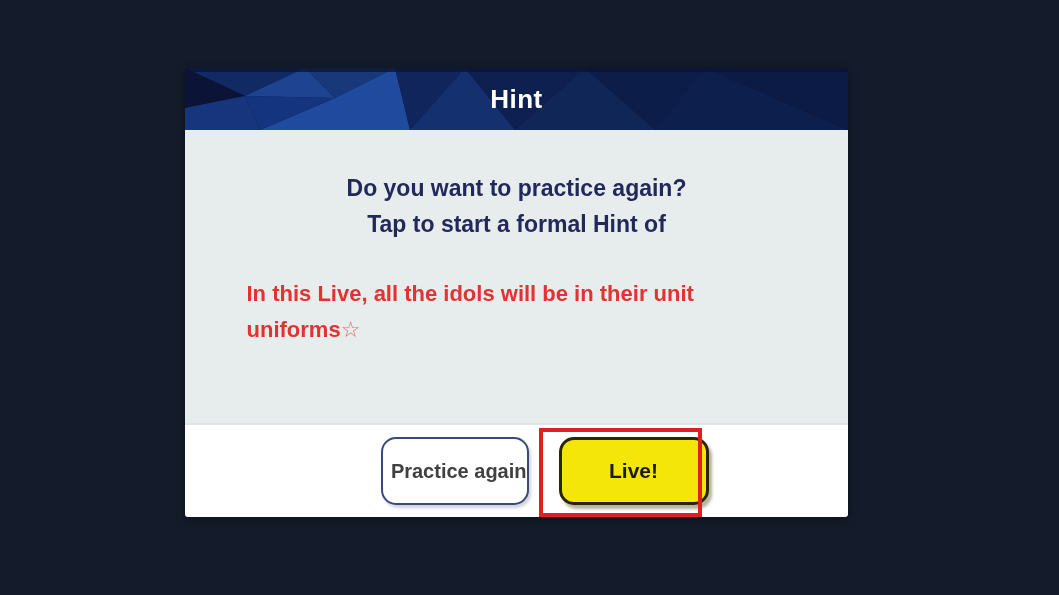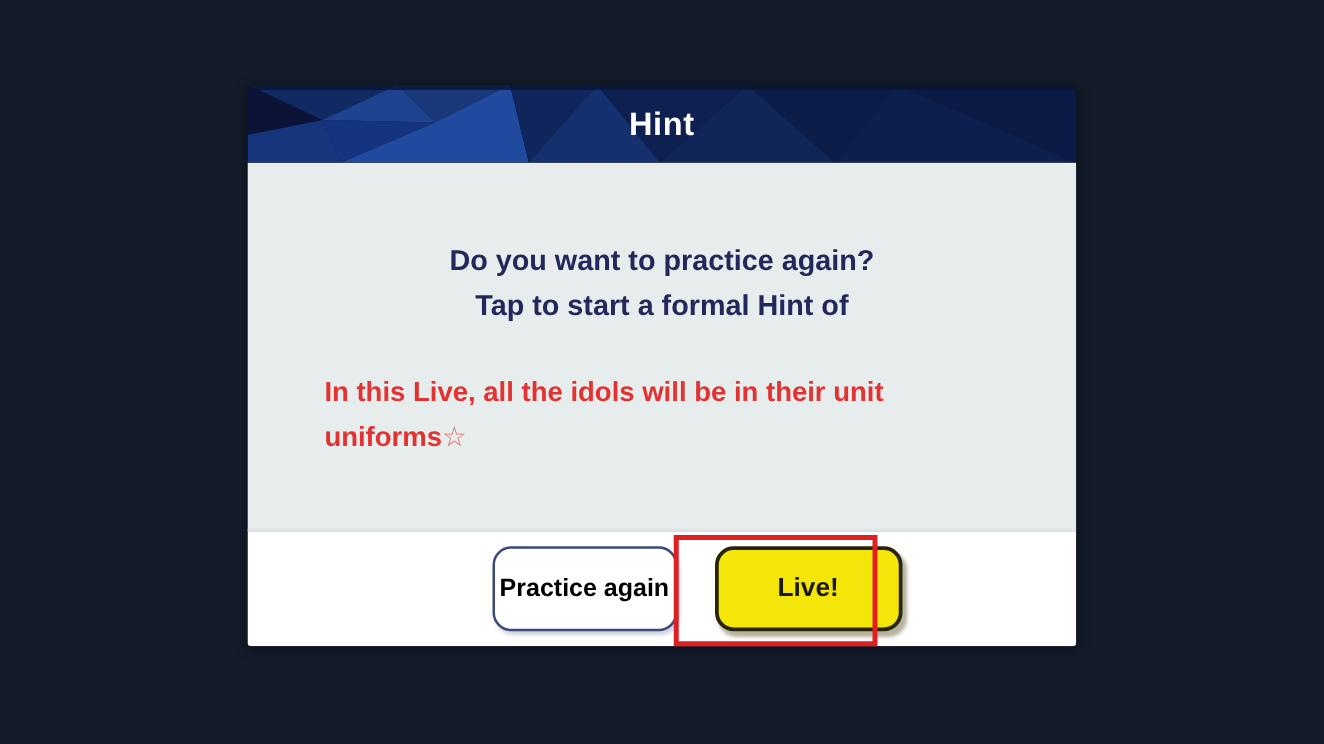--- a/index.html
+++ b/index.html
@@ -11,21 +11,21 @@
     height: 595px;
     background: #141c2b;
     font-family: "Liberation Sans", sans-serif;
     overflow: hidden;
     position: relative;
   }
 
   
   #dialog {
     position: absolute;
-    left: 198px;
+    left: 185px;
     top: 68px;
     width: 663px;
     height: 449px;
     border-radius: 3px;
     overflow: hidden;
     box-shadow: 0 2px 10px rgba(0,0,0,0.45);
     display: flex;
     flex-direction: column;
   }
 
@@ -57,21 +57,21 @@
   }
 
   
   #dialog-body {
     flex: 1 1 auto;
     background: #e7ecec;
     border-bottom: 2px solid #dfe5e7;
     display: flex;
     flex-direction: column;
     align-items: center;
-    padding-top: 60px;
+    padding-top: 40px;
     box-sizing: border-box;
   }
   .msg-line {
     font-size: 23px;
     font-weight: bold;
     color: #23285c;
     line-height: 36px;
     text-align: center;
   }
   #warning-block {
@@ -104,27 +104,28 @@
     gap: 30px;
     transform: translateX(28px);
   }
 
   #btn-practice {
     width: 148px;
     height: 68px;
     background: #ffffff;
     border: 2px solid #3b4a7a;
     border-radius: 15px;
-    color: #000000;
+    color: #404040;
     font-size: 20px;
     font-weight: bold;
     font-family: "Liberation Sans", sans-serif;
     cursor: pointer;
     box-shadow: 2px 3px 3px rgba(120,130,160,0.35);
     padding: 0;
+    text-align: right;
   }
 
   #btn-start {
     width: 150px;
     height: 68px;
     background: #f5e60a;
     border: 3px solid #2a2408;
     border-radius: 15px;
     color: #1a1a12;
     font-size: 21px;

